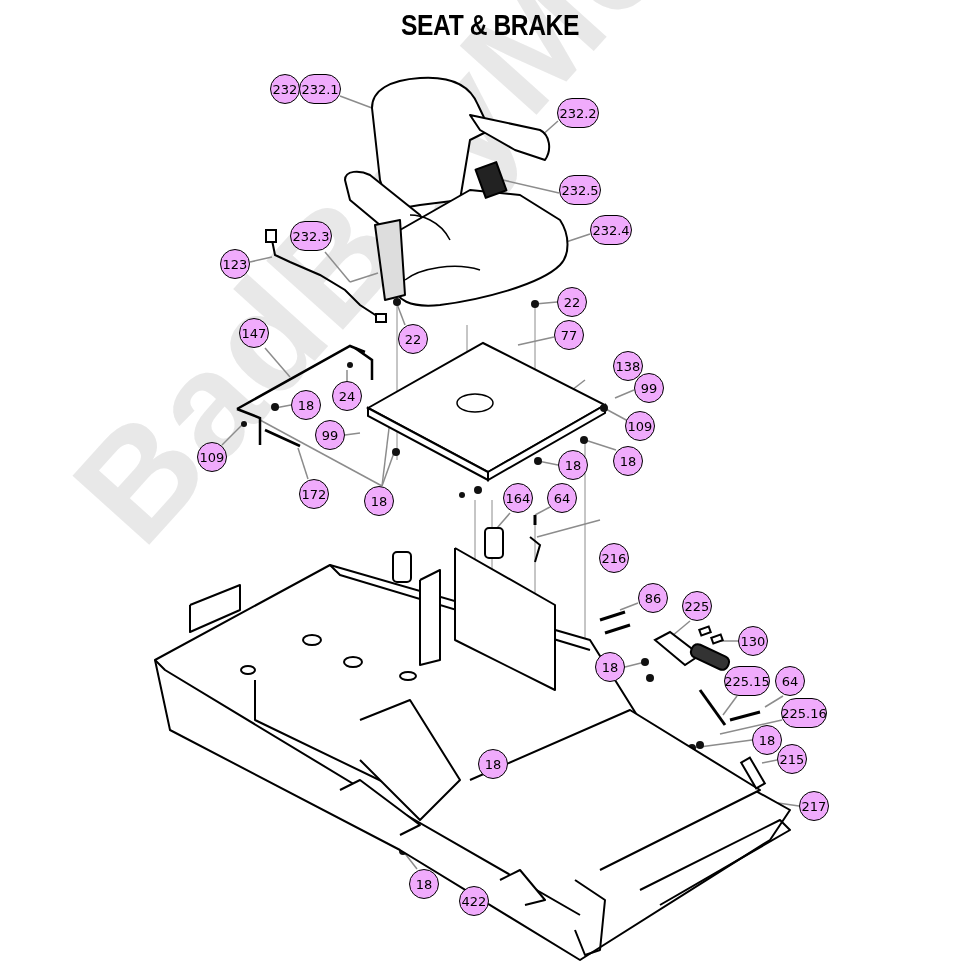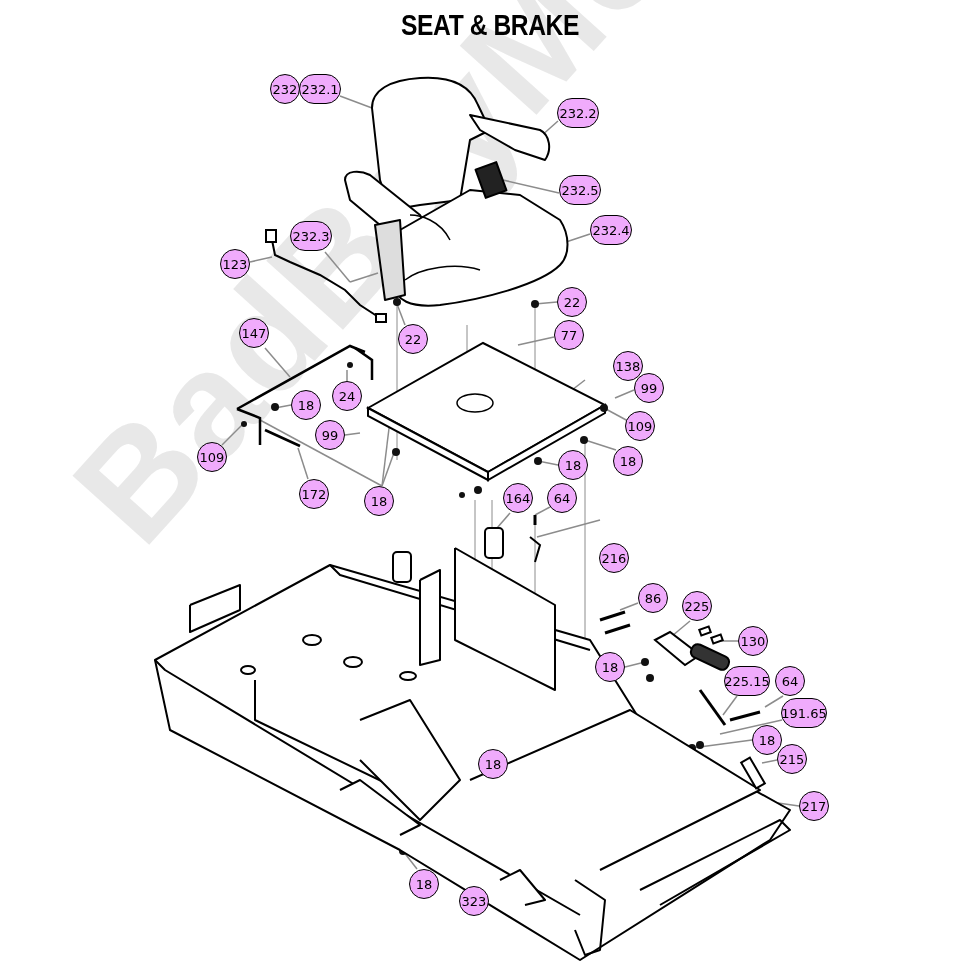--- a/index.html
+++ b/index.html
@@ -203,20 +203,20 @@
     <div class="callout" style="left: 379px; top: 501px; width: 30px; height: 30px;">18</div>
     <div class="callout" style="left: 518px; top: 498px; width: 30px; height: 30px;">164</div>
     <div class="callout" style="left: 562px; top: 498px; width: 30px; height: 30px;">64</div>
     <div class="callout" style="left: 614px; top: 510px; width: 30px; height: 30px; margin-top: 48px;">216</div>
     <div class="callout" style="left: 653px; top: 598px; width: 30px; height: 30px;">86</div>
     <div class="callout" style="left: 697px; top: 606px; width: 30px; height: 30px;">225</div>
     <div class="callout" style="left: 753px; top: 641px; width: 30px; height: 30px;">130</div>
     <div class="callout" style="left: 610px; top: 667px; width: 30px; height: 30px;">18</div>
     <div class="callout pill" style="left: 747px; top: 681px; width: 46px; height: 30px;">225.15</div>
     <div class="callout" style="left: 790px; top: 681px; width: 30px; height: 30px;">64</div>
-    <div class="callout pill" style="left: 804px; top: 713px; width: 46px; height: 30px;">191.65</div>
+    <div class="callout pill" style="left: 804px; top: 713px; width: 46px; height: 30px;">225.16</div>
     <div class="callout" style="left: 767px; top: 740px; width: 30px; height: 30px;">18</div>
     <div class="callout" style="left: 792px; top: 759px; width: 30px; height: 30px;">215</div>
     <div class="callout" style="left: 493px; top: 764px; width: 30px; height: 30px;">18</div>
     <div class="callout" style="left: 814px; top: 806px; width: 30px; height: 30px;">217</div>
     <div class="callout" style="left: 424px; top: 884px; width: 30px; height: 30px;">18</div>
-    <div class="callout" style="left: 474px; top: 901px; width: 30px; height: 30px;">323</div>
+    <div class="callout" style="left: 474px; top: 901px; width: 30px; height: 30px;">422</div>
   </div>
 
 </body></html>

